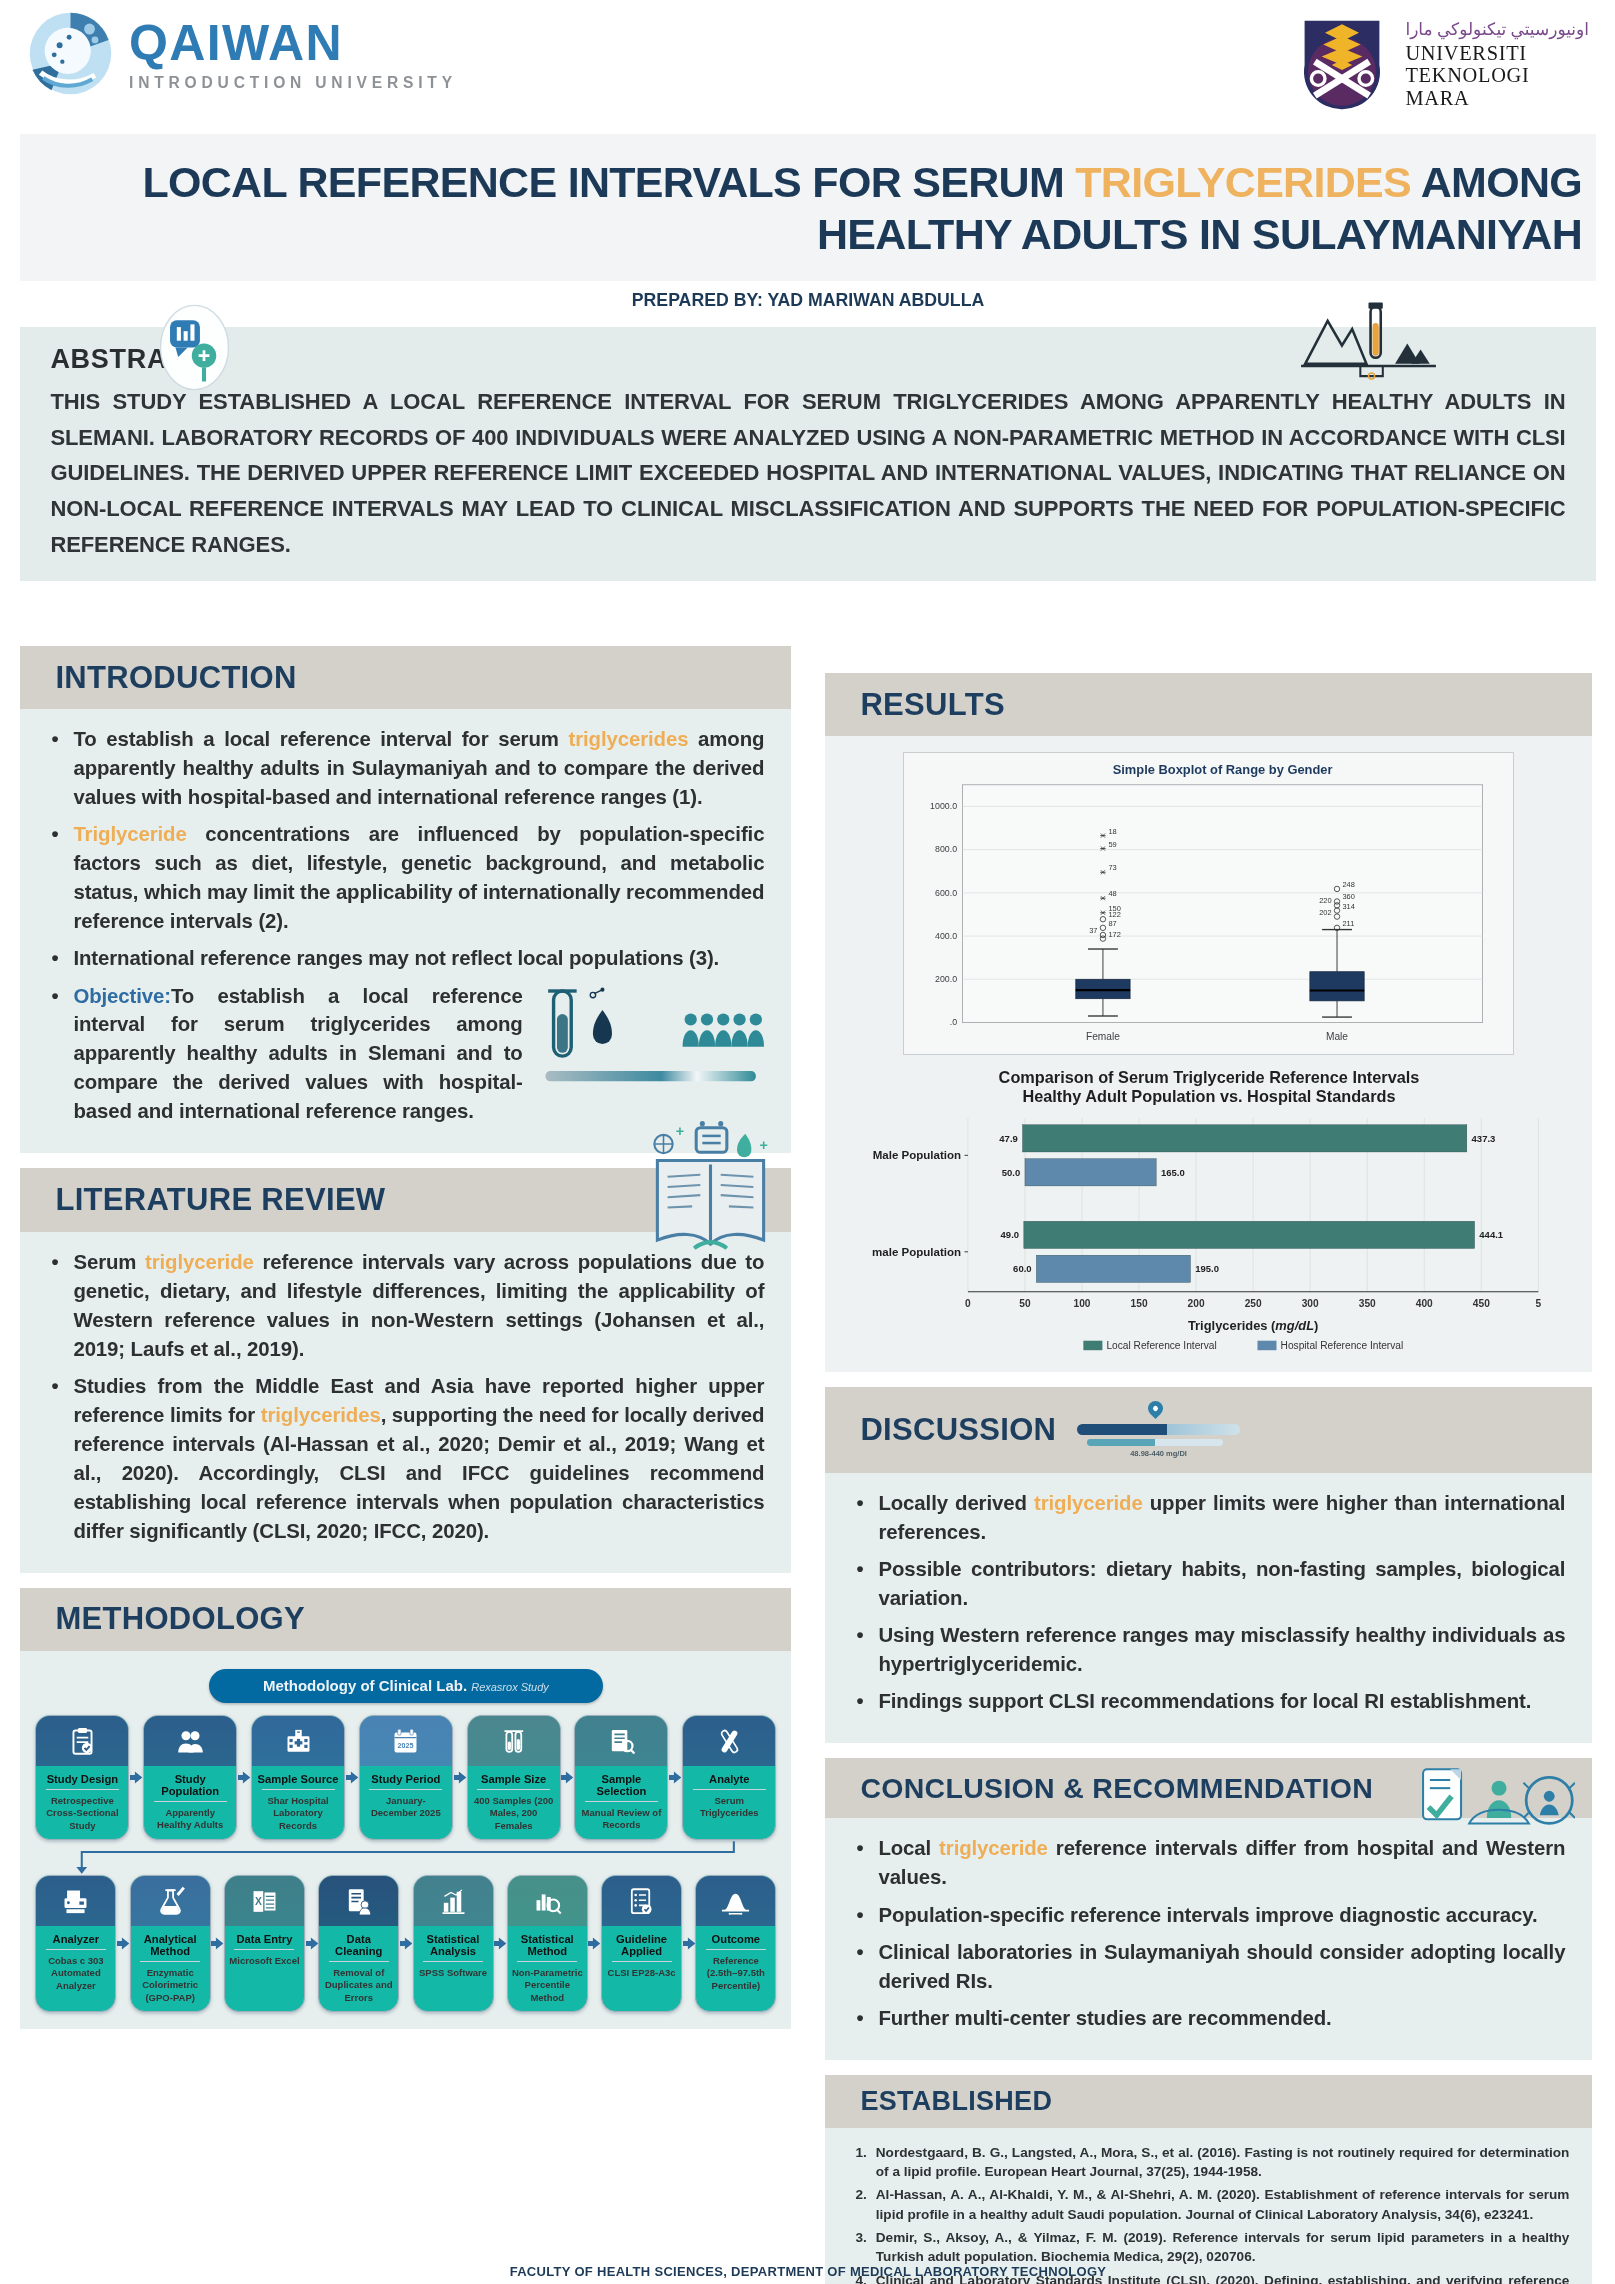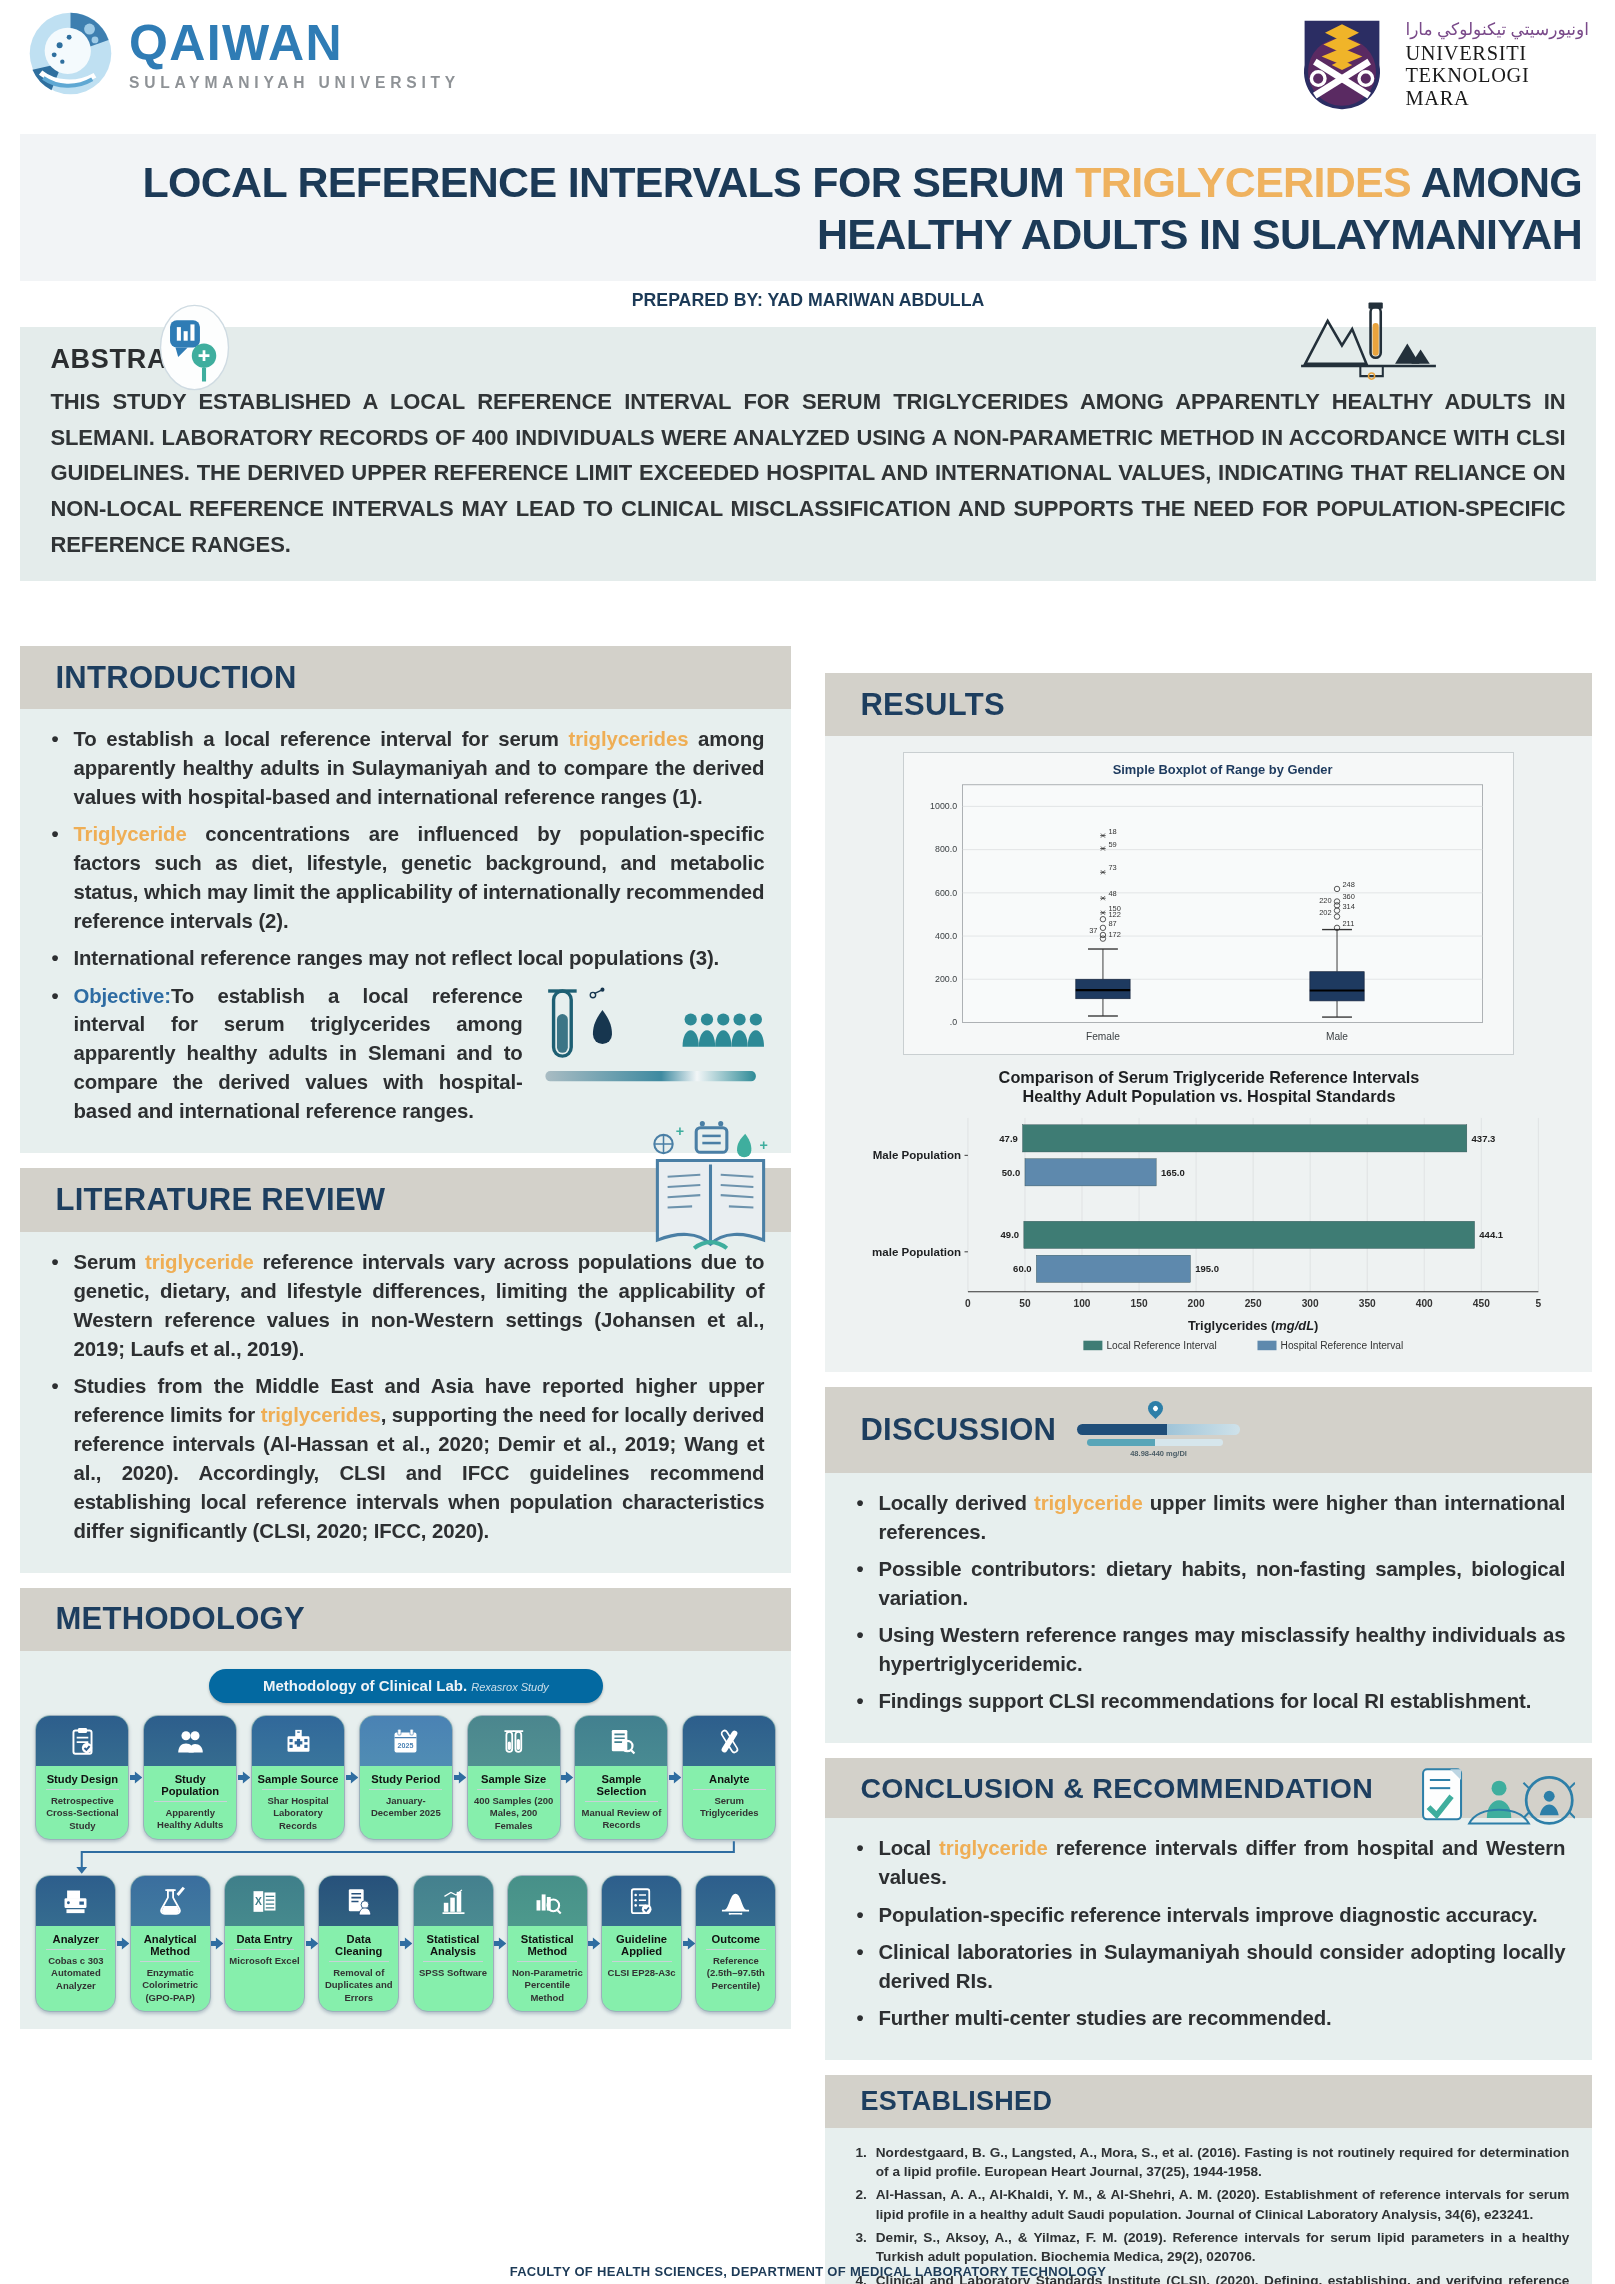--- a/index.html
+++ b/index.html
@@ -45,21 +45,21 @@
   .hl-blue { color:#2e6ca3; }
   
   .intro-icons { float:right; width:224px; height:126px; margin:2.7px 0 5.4px 17.7px; }
   
   .book-icon { position:absolute; right:9.5px; top:-49px; width:143px; height:139px; }
   
   .flow-pill { width:394px; margin:4.1px auto 12.2px auto; background:#0369a1; border-radius:17.7px; padding:8.8px 6.8px; text-align:center; color:#eef3f7; box-shadow:0 1.4px 2.7px rgba(0,0,0,.25); }
   .flow-pill .fp-main { font-size:15px; font-weight:bold; }
   .flow-pill .fp-sub  { font-size:11px; font-weight:normal; opacity:.85; font-style:italic; margin-left:4.1px;}
   .card-row { display:flex; align-items:stretch; justify-content:space-between; }
-  .mcard { background:#86efac; border:0.7px solid #9db0bc; border-radius:15px; overflow:hidden; display:flex; flex-direction:column; box-shadow:0 1.4px 3.4px rgba(30,60,90,.25); }
+  .mcard { background:#14b8a6; border:0.7px solid #9db0bc; border-radius:15px; overflow:hidden; display:flex; flex-direction:column; box-shadow:0 1.4px 3.4px rgba(30,60,90,.25); }
   .row1 .mcard { width:94px; } .row2 .mcard { width:81px; }
   .mcard .mtop { height:50px; display:flex; align-items:center; justify-content:center; }
   .mcard .mtitle { font-size:11.2px; font-weight:bold; color:#111; text-align:center; padding:6.8px 2.7px 4.1px 2.7px; }
   .mcard .mdiv { height:0.7px; background:#c9d2d8; margin:0 9.5px; }
   .mcard .mtext { font-size:9.5px; font-weight:bold; color:#333; text-align:center; padding:4.8px 3.4px 6.8px 3.4px; line-height:1.3; }
   .arrow-cell { display:flex; align-items:center; }
   .connector { height:33px; margin:1.4px 5.4px; }
   
   .results-body { background:#eef2f2; padding:12.2px 12.2px 13.6px 12.2px; }
   .box-panel { background:#f6f8f8; border:0.7px solid #c9cfd1; width:611px; margin:4.1px auto 9.5px auto; padding:5.4px 4.1px 1.4px 4.1px; }
@@ -93,21 +93,21 @@
         <circle cx="50" cy="22" r="2.5" fill="#9fcbe6"></circle>
       <circle cx="24" cy="26" r="2.2" fill="#2f6f9e"></circle>
         <circle cx="20" cy="33" r="1.8" fill="#2f6f9e"></circle>
       <circle cx="26" cy="38" r="1.6" fill="#2f6f9e"></circle>
         <circle cx="31" cy="20" r="1.8" fill="#2f6f9e"></circle>
       <path d="M10 46c10 8 26 10 40 2" stroke="#ffffff" stroke-width="4" fill="none"></path>
       <path d="M12 50c10 7 24 8 36 1" stroke="#5fa8d3" stroke-width="3" fill="none"></path>
     </svg>
     <div class="qaiwan-text">
       <div class="qname">QAIWAN</div>
-      <div class="qsub">SULAYMANIYAH UNIVERSITY</div>
+      <div class="qsub">INTRODUCTION UNIVERSITY</div>
     </div>
   </div>
   <div class="uitm">
     <svg width="102" height="102" viewBox="0 0 60 60">
       <path d="M8 4h44v26a22 22 0 0 1-22 26A22 22 0 0 1 8 30z" fill="#2b2d63"></path>
       <circle cx="30" cy="34" r="20" fill="#5a2a62"></circle>
       <g fill="#f0b429">
         <polygon points="30,6 40,11 30,16 20,11"></polygon>
         <polygon points="30,13 41,18 30,23 19,18"></polygon>
         <polygon points="30,20 42,25 30,30 18,25"></polygon>

